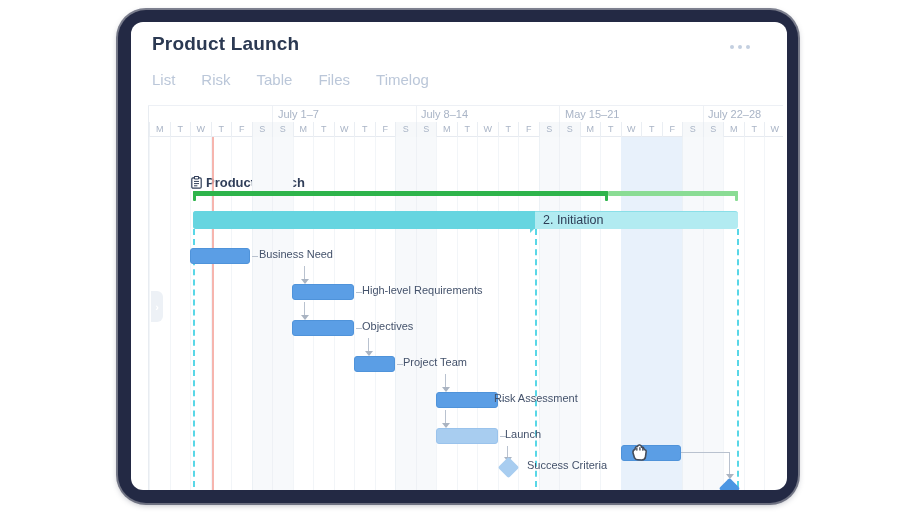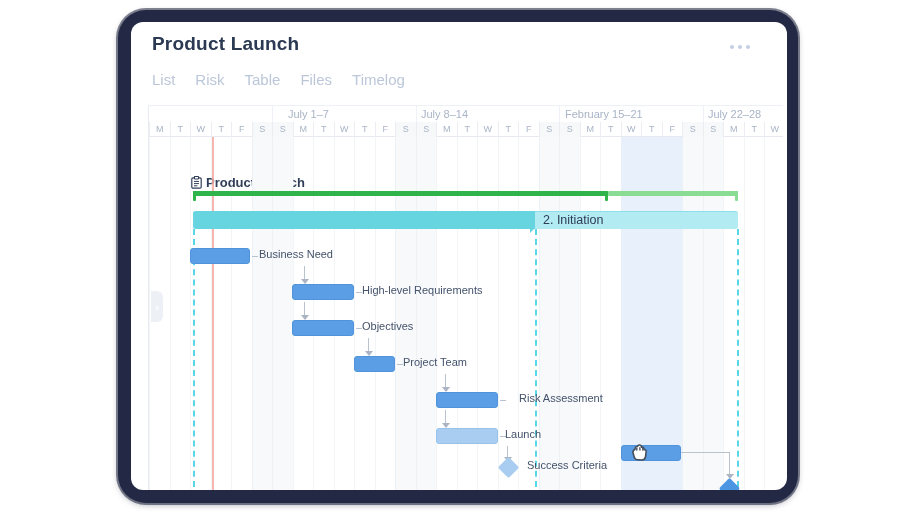--- a/index.html
+++ b/index.html
@@ -9,21 +9,21 @@
            background:#232944; border-radius:28px;
            box-shadow:0 0 0 2px rgba(30,34,60,.55), 0 2px 6px rgba(30,34,60,.35); }
   .card  { position:absolute; left:131px; top:22px; width:656px; height:468px;
            background:#ffffff; border-radius:12px; overflow:hidden; }
 
   
   .title { position:absolute; left:21px; top:11px; font-size:19px; font-weight:700; color:#2b3952; letter-spacing:.2px; }
   .menu-dots { position:absolute; left:592px; top:16px; width:34px; height:18px; display:flex; gap:4px; align-items:center; justify-content:center; cursor:pointer; }
   .menu-dots i { width:4px; height:4px; border-radius:50%; background:#c3cfe0; }
 
-  .tabs { position:absolute; left:21px; top:49px; display:flex; gap:20px; }
+  .tabs { position:absolute; left:21px; top:49px; display:flex; gap:26px; }
   .tab { font-size:15px; color:#bbc7d9; padding-bottom:11px; cursor:pointer; position:relative; }
   .tab.active { color:#2f3e59; font-weight:700; }
   .tab.active::after { content:""; position:absolute; left:-3px; right:-3px; bottom:-2px; height:3px; border-radius:2px; background:var(--accent,#4a90da); }
 
   
   .gutter-line { position:absolute; left:17px; top:83px; bottom:0; width:1px; background:#e8ecf1; }
   .gantt { position:absolute; left:17px; top:83px; width:635px; height:385px; border-top:1px solid #edf0f5; }
   .week-row { position:absolute; left:0; top:0; width:635px; height:16px; }
   .week-label { position:absolute; top:2px; font-size:11px; color:#a9b4c6; white-space:nowrap; }
   .week-sep { position:absolute; top:0; width:1px; height:16px; background:#eef1f5; }
@@ -92,23 +92,23 @@
         <div class="tab">Timelog</div>
       </div>
 
     <div class="gutter-line"></div>
     <div class="handle">
       <span>›</span>
     </div>
 
     <div class="gantt">
       <div class="week-row" id="weeks-mount">
-          <div class="week-label" style="left: 140px; text-align: center;">July 1–7</div>
+          <div class="week-label" style="left: 130px; text-align: center;">July 1–7</div>
           <div class="week-label" style="left: 273px;">July 8–14</div>
-          <div class="week-label" style="left: 417px;">February 15–21</div>
+          <div class="week-label" style="left: 417px;">May 15–21</div>
           <div class="week-label" style="left: 560px;">July 22–28</div>
           <div class="week-sep" style="left: 124px;"></div>
           <div class="week-sep" style="left: 267.5px;"></div>
           <div class="week-sep" style="left: 411px;"></div>
           <div class="week-sep" style="left: 554.5px;"></div>
         </div>
       <div class="day-row" id="days-mount">
           <div class="day-cell" style="left: 1px; width: 20.5px;">M</div>
           <div class="day-cell" style="left: 21.5px; width: 20.5px;">T</div>
           <div class="day-cell" style="left: 42px; width: 20.5px;">W</div>
@@ -243,21 +243,21 @@
           <div class="stub" style="left: 208px; top: 155px; width: 6px;"></div>
           <div class="task-label" style="left: 214px; top: 147px;">High-level Requirements</div>
           <div class="bar" style="left: 144px; top: 183px; width: 62px;"></div>
           <div class="stub" style="left: 208px; top: 191px; width: 6px;"></div>
           <div class="task-label" style="left: 214px; top: 183px;">Objectives</div>
           <div class="bar" style="left: 206px; top: 219px; width: 41px;"></div>
           <div class="stub" style="left: 249px; top: 227px; width: 6px;"></div>
           <div class="task-label" style="left: 255px; top: 219px;">Project Team</div>
           <div class="bar" style="left: 288px; top: 255px; width: 62px;"></div>
           <div class="stub" style="left: 352px; top: 263px; width: 6px;"></div>
-          <div class="task-label" style="left: 371px; top: 255px; text-align: right;">Risk Assessment</div>
+          <div class="task-label" style="left: 346px; top: 255px; text-align: right;">Risk Assessment</div>
           <div class="bar light" style="left: 288px; top: 291px; width: 62px;"></div>
           <div class="stub" style="left: 352px; top: 299px; width: 6px;"></div>
           <div class="task-label" style="left: 357px; top: 291px;">Launch</div>
           <div class="diamond light" style="left: 352.5px; top: 322.5px;"></div>
           <div class="task-label" style="left: 379px; top: 322px;">Success Criteria</div>
           <div class="bar" style="left: 473px; top: 308px; width: 60px;"></div>
           <div class="diamond" style="left: 573.5px; top: 343.5px;"></div>
         </div>
     </div>
   </div>

